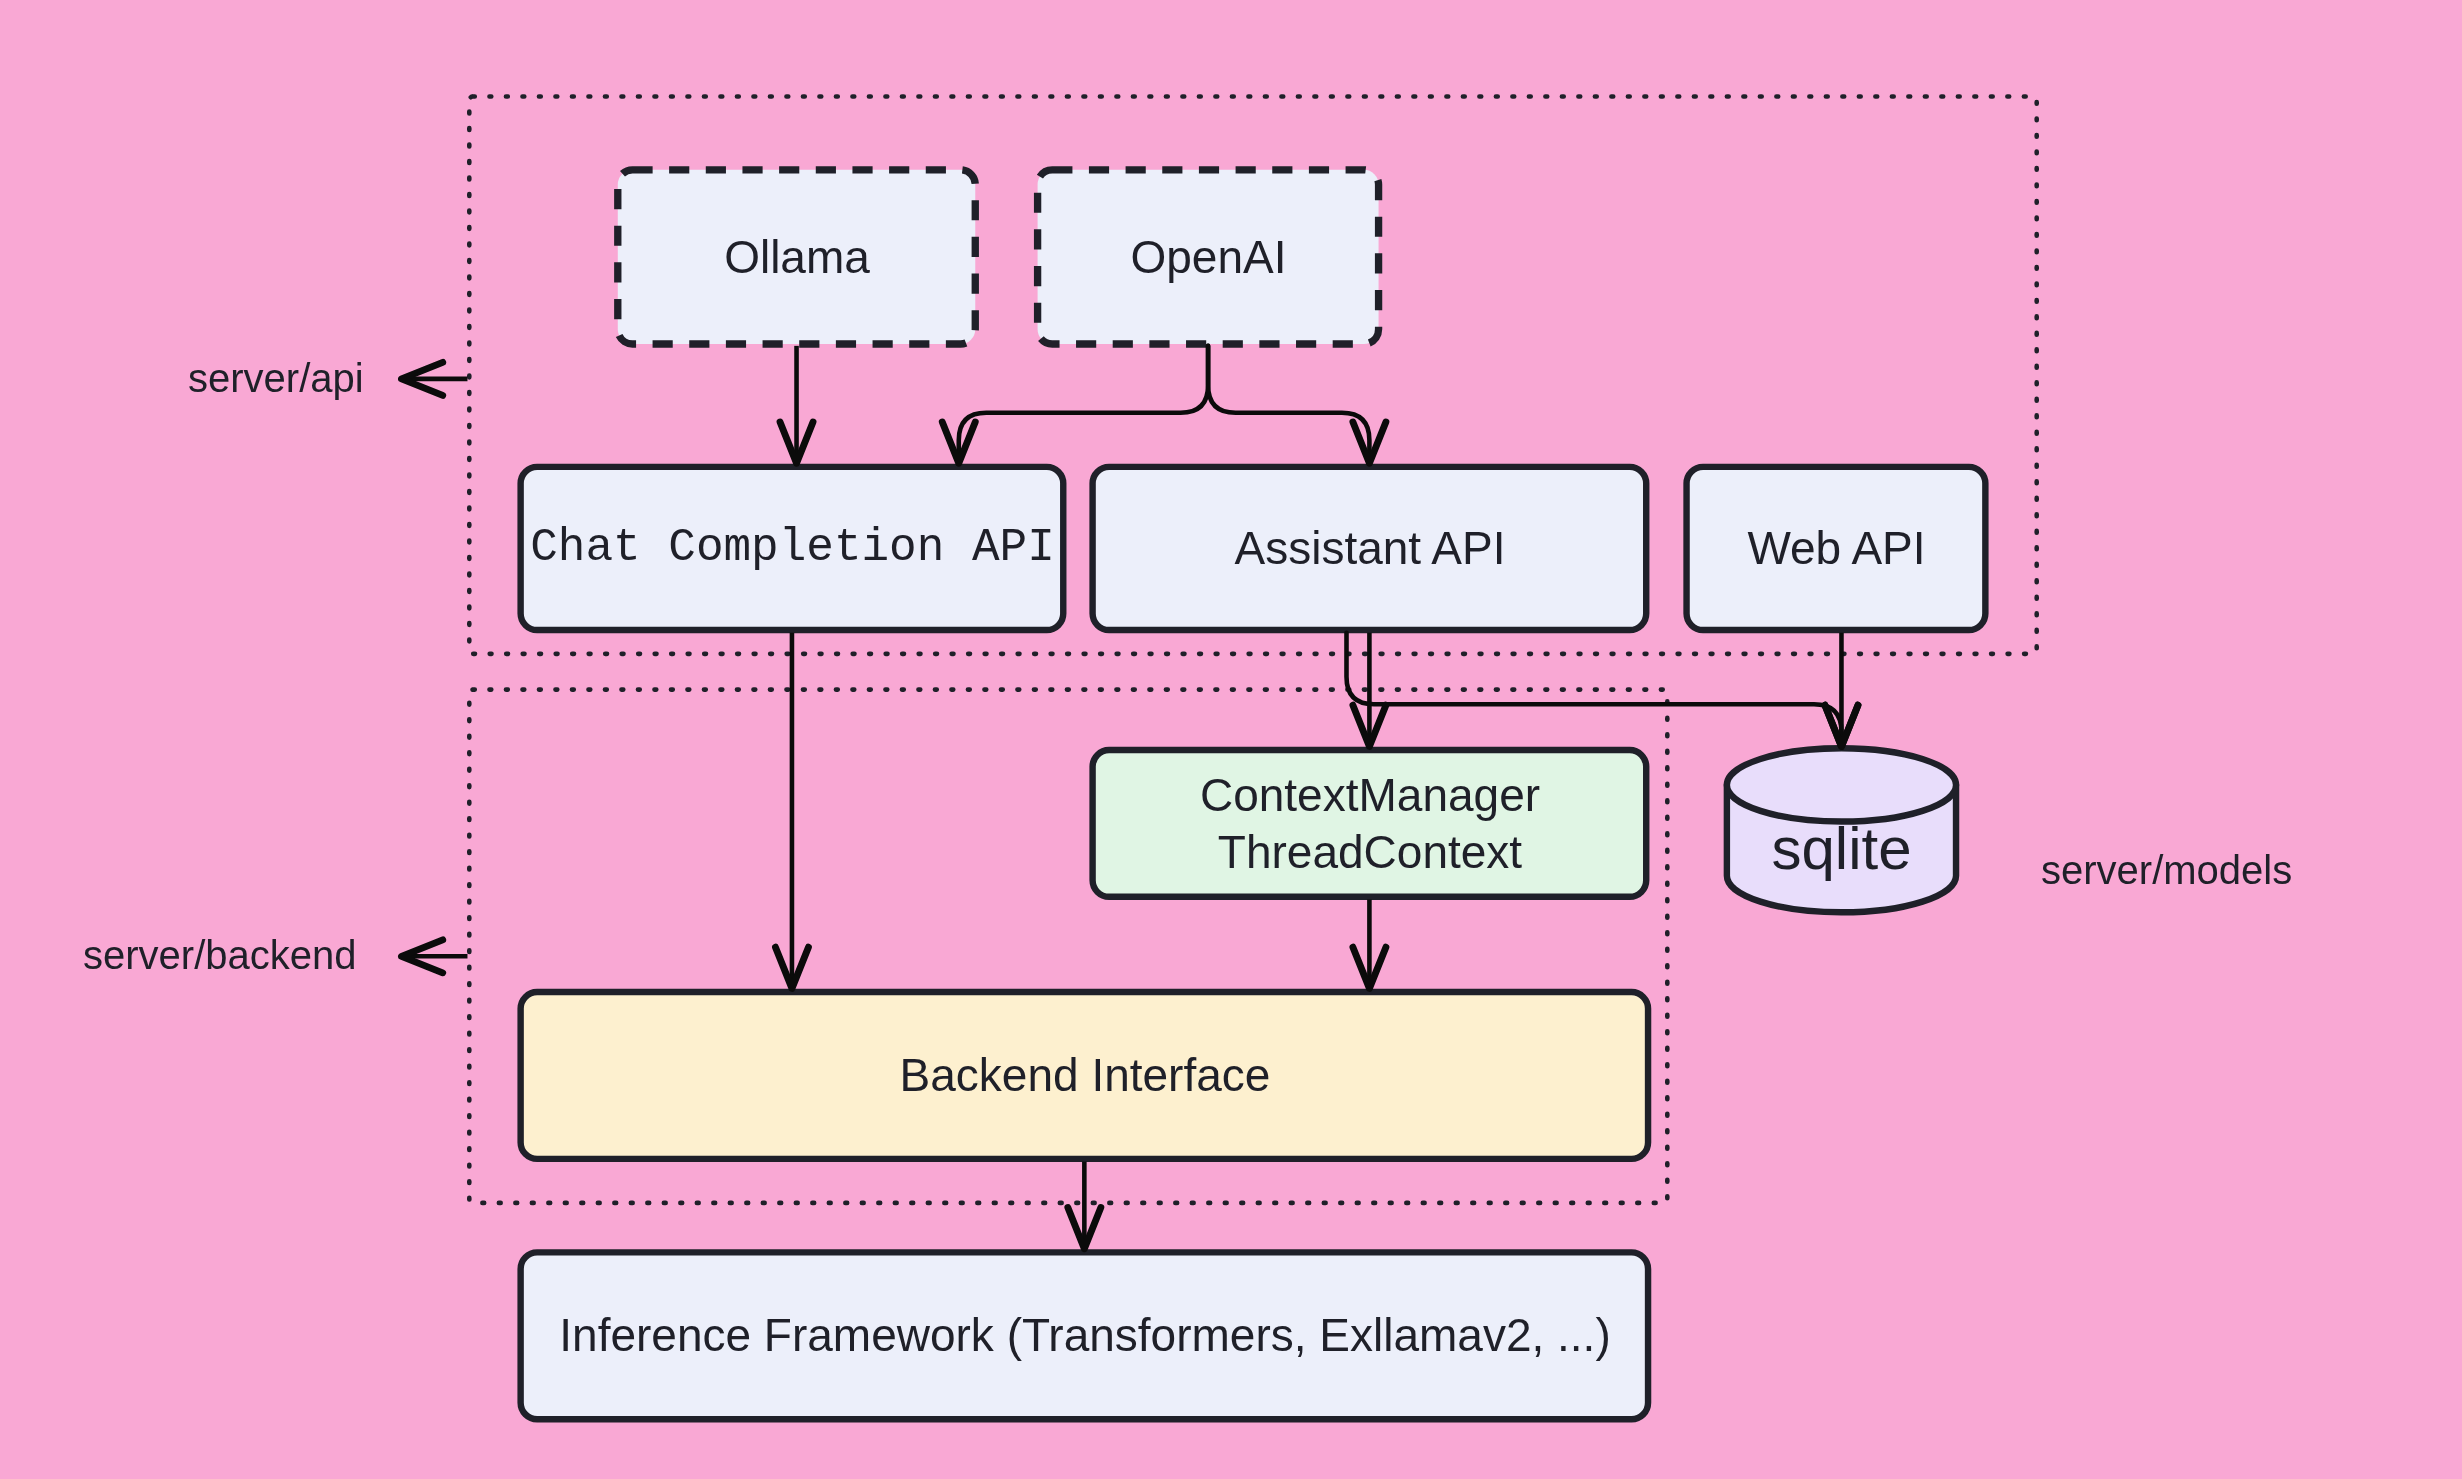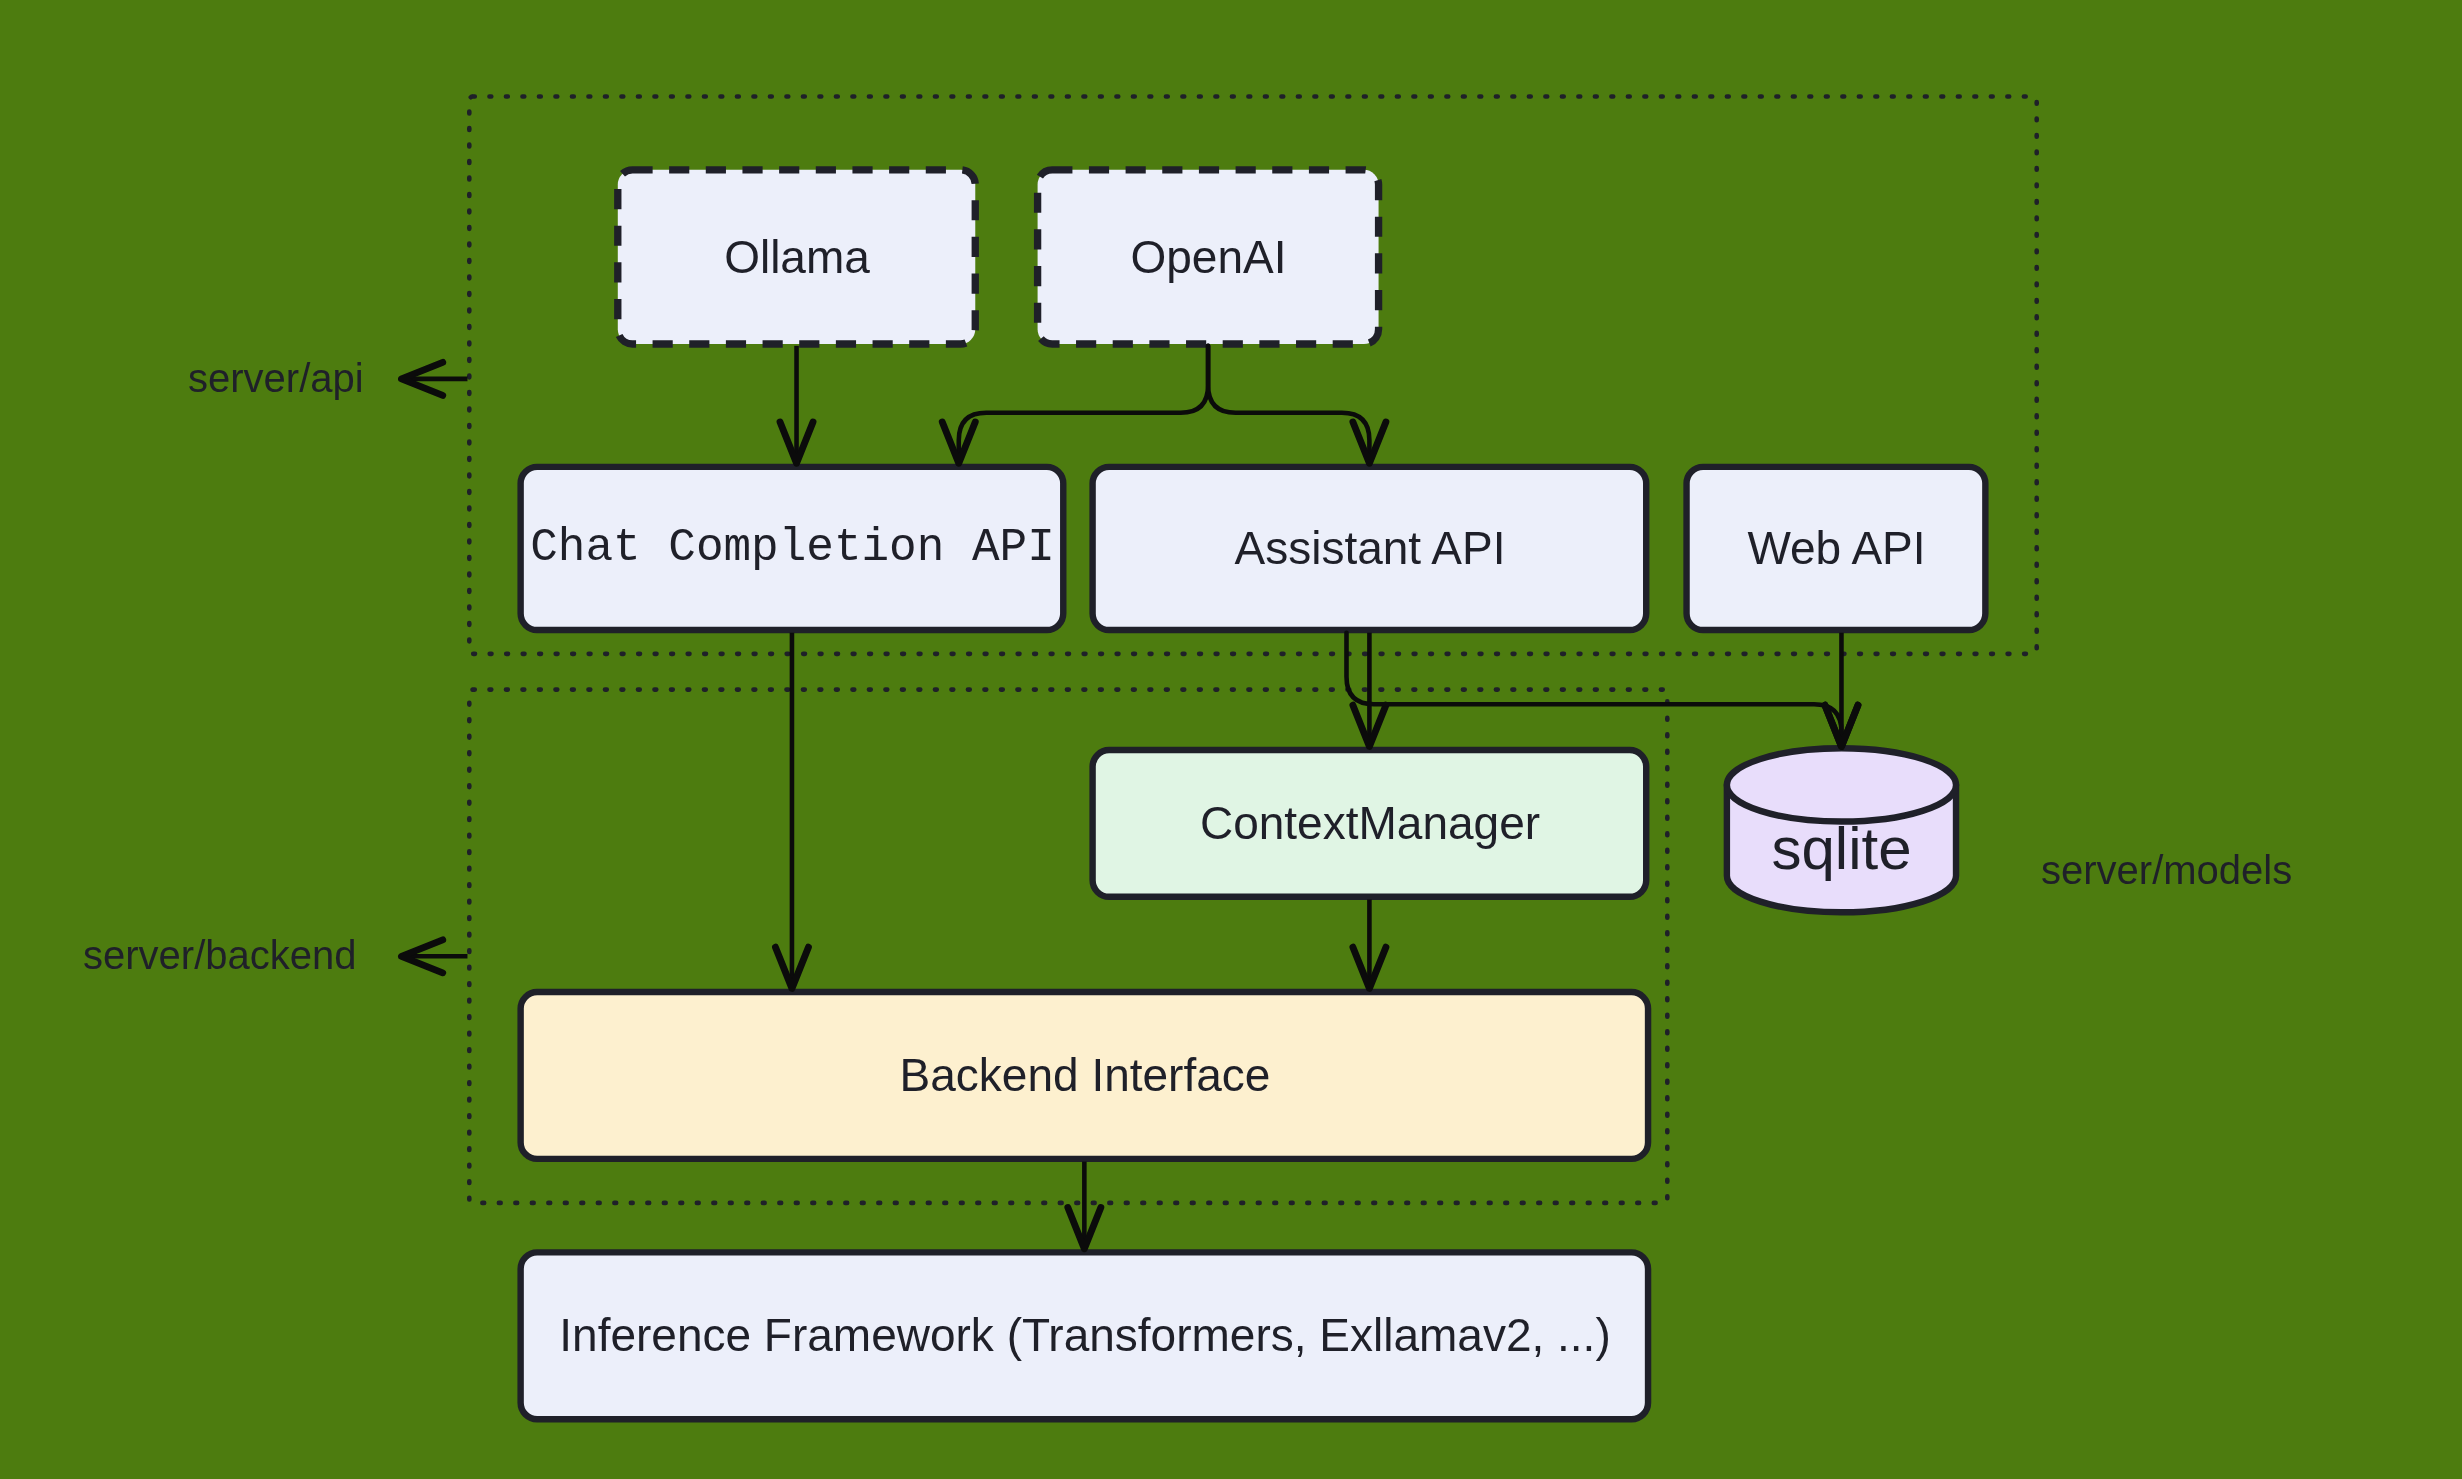--- a/index.html
+++ b/index.html
@@ -8,21 +8,21 @@
     padding: 0;
     background: #ffffff;
   }
   body {
     font-family: "Liberation Sans", sans-serif;
   }
   #stage {
     position: relative;
     width: 2462px;
     height: 1480px;
-    background: #4d7c0f;
+    background: #f9a8d4;
     overflow: hidden;
   }
   #diagram-svg {
     position: absolute;
     left: 0;
     top: 0;
     width: 2462px;
     height: 1480px;
   }
   .node-label {
@@ -113,20 +113,21 @@
   <div class="node-label" style="left:1038px; top:170px; width:341px; height:174px; font-size:46px;text-align:center;">OpenAI</div>
 
   <div class="node-label" style="left:521px; top:467px; width:543px; height:163px; font-size:46px;font-family:Liberation Mono, monospace;">Chat Completion API</div>
 
   <div class="node-label" style="left:1093px; top:467px; width:554px; height:163px; font-size:46px;">Assistant API</div>
 
   <div class="node-label" style="left:1687px; top:467px; width:299px; height:163px; font-size:46px;">Web API</div>
 
   <div class="node-label" style="left:1093px; top:750px; width:554px; height:147px; font-size:46px;">
     <span>ContextManager</span>
+    <span>ThreadContext</span>
   </div>
 
   <div class="node-label" style="left:1727px; top:807px; width:229px; height:83px; font-size:60px;">sqlite</div>
 
   <div class="node-label" style="left:521px; top:992px; width:1128px; height:167px; font-size:46px;">Backend Interface</div>
 
   <div class="node-label" style="left:521px; top:1252px; width:1128px; height:167px; font-size:46px;">Inference Framework (Transformers, Exllamav2, ...)</div>
 
   <div class="group-label" style="left:188px; top:356px;text-align:right;">server/api</div>
 

